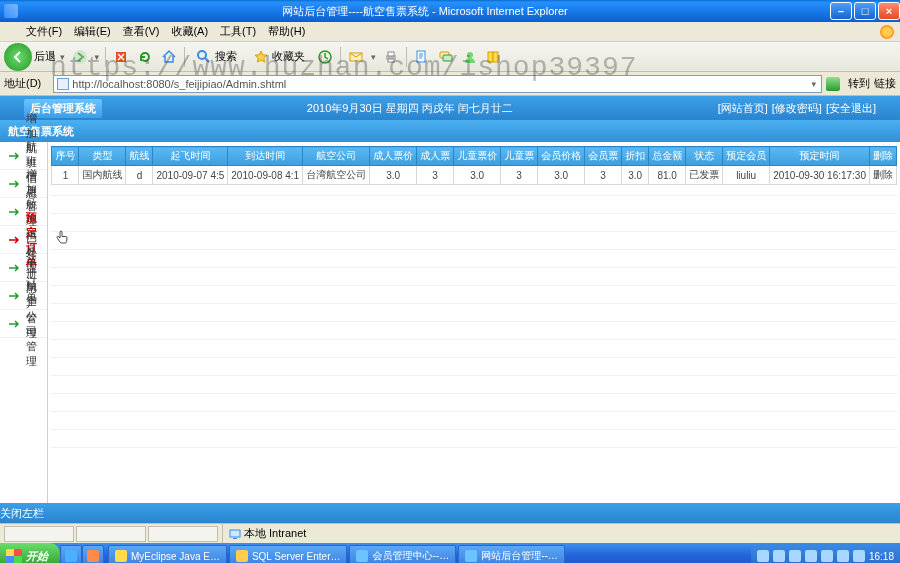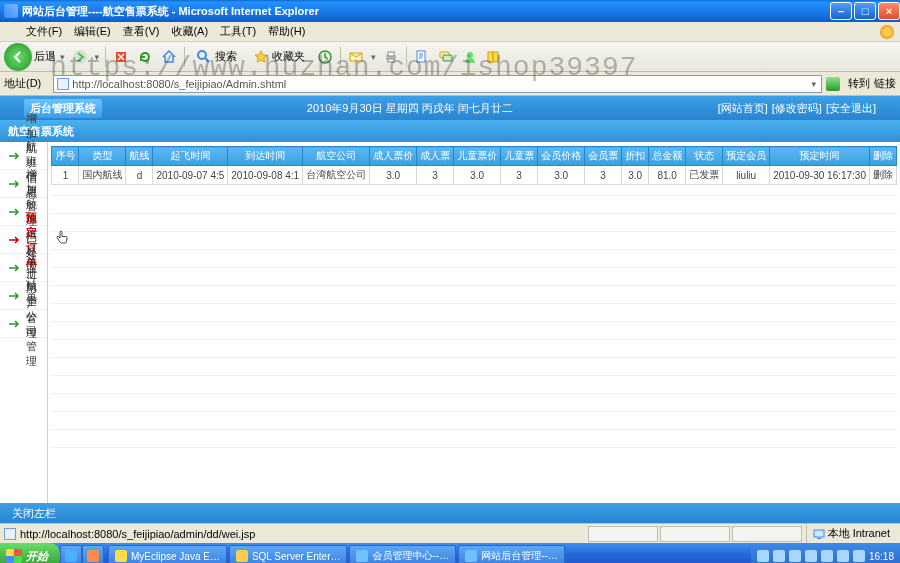--- a/index.html
+++ b/index.html
@@ -1,21 +1,21 @@
 <!DOCTYPE html>
 <html><head>
 <meta charset="utf-8">
 <style>
 * { margin: 0; padding: 0; box-sizing: border-box; font-family: "Microsoft YaHei", SimSun, Arial, sans-serif; }
 body { width: 900px; height: 563px; overflow: hidden; background: #ece9d8; font-size: 11px; position: relative; }
 
 
 .titlebar { height: 22px; background: linear-gradient(#0a6cce,#2690ff 10%,#0960cd); display: flex; align-items: center; color: #fff; padding-left: 4px; }
 .titlebar .ie-icon { width: 14px; height: 14px; background: linear-gradient(45deg,#3b8cff,#78baff); border-radius: 2px; margin-right: 4px; }
-.titlebar .title-text { font-weight: bold; flex: 1; white-space: nowrap; }
+.titlebar .title-text { font-weight: normal; flex: 1; white-space: nowrap; text-align: center; }
 .winbtns { display: flex; }
 .winbtn { width: 22px; height: 18px; margin-left: 2px; display: flex; align-items: center; justify-content: center; border: 1px solid #fff; border-radius: 3px; color: #fff; font-weight: bold; font-size: 11px; }
 .winbtn.min { background: linear-gradient(#4f9dff,#1566cc); }
 .winbtn.max { background: linear-gradient(#4f9dff,#1566cc); }
 .winbtn.close { background: linear-gradient(#ff8b6b,#e54b27); }
 
 
 .menubar { height: 20px; background: #ece9d8; display: flex; align-items: center; padding-left: 20px; border-bottom: 1px solid #d4d0c8; }
 .menubar .mi { padding: 2px 6px; }
 .menubar .ff-icon { width: 14px; height: 14px; margin-left: auto; margin-right: 6px; background: radial-gradient(circle,#ffcd4b 40%,#ff8b1b 70%); border-radius: 50%; }
@@ -60,21 +60,21 @@
 
 .dtable { width: 100%; border-collapse: collapse; font-size: 10px; }
 .dtable th { background: linear-gradient(#5cb8f2,#3b9fe0); color: #fff; font-weight: normal; border: 1px solid #2a84c8; padding: 2px 3px; white-space: nowrap; text-align: center; }
 .dtable td { border: 1px solid #d8d8d8; padding: 2px 3px; white-space: nowrap; text-align: center; color: #444; background: #fff; }
 
 
 .ruled { margin-top: 10px; }
 .ruled .r { height: 18px; border-top: 1px solid #f0f0f0; }
 
 
-.footbar { height: 20px; background: linear-gradient(#3b9fe8,#2a84d0); color: #fff; display: flex; align-items: center; padding: 0 12px; }
+.footbar { height: 20px; background: linear-gradient(#3b9fe8,#2a84d0); color: #fff; display: flex; align-items: center; padding: 0 0; }
 
 
 .statusbar { height: 20px; background: #ece9d8; border-top: 1px solid #c0beb2; display: flex; align-items: center; padding: 0 4px; gap: 4px; }
 .statusbar .st-left { flex: 1; display: flex; align-items: center; gap: 4px; }
 .sticon { width: 12px; height: 12px; background: #e6f0ff; border: 1px solid #6b9fd8; }
 .statusbar .zone { display: flex; align-items: center; gap: 3px; padding: 0 6px; border-left: 1px solid #c0beb2; height: 100%; }
 .statusbar .panes { display: flex; gap: 2px; }
 .statusbar .pane { width: 70px; height: 16px; border: 1px solid #c0beb2; background: #f4f3ed; }
 
 
@@ -366,24 +366,20 @@
 
 <svg class="cursor-hand" viewBox="0 0 16 16">
     <path d="M6 2v6l-1.5-1.5c-.7-.7-2 .3-1.4 1.2l3 4.5c.4.6 1 .8 1.6.8h3.5c.8 0 1.3-.6 1.4-1.3l.4-4c.1-.8-.5-1.2-1.1-1.2H8V2c0-1.2-2-1.2-2 0z" fill="#fff" stroke="#000" stroke-width="0.7"></path>
   </svg>
 
 <div class="footbar">
   <span>关闭左栏</span>
 </div>
 
 <div class="statusbar">
-  <div class="st-left">
-    <div class="sticon"></div>
-    <span>http://localhost:8080/s_feijipiao/admin/dd/wei.jsp</span>
-  </div>
   <div class="panes">
       <div class="pane"></div>
       <div class="pane"></div>
       <div class="pane"></div>
     </div>
   <div class="zone">
     <svg width="12" height="12">
         <rect x="1" y="2" width="10" height="7" fill="#cde8ff" stroke="#3b8be8"></rect>
         <rect x="4" y="10" width="4" height="1" fill="#3b8be8"></rect>
       </svg>

